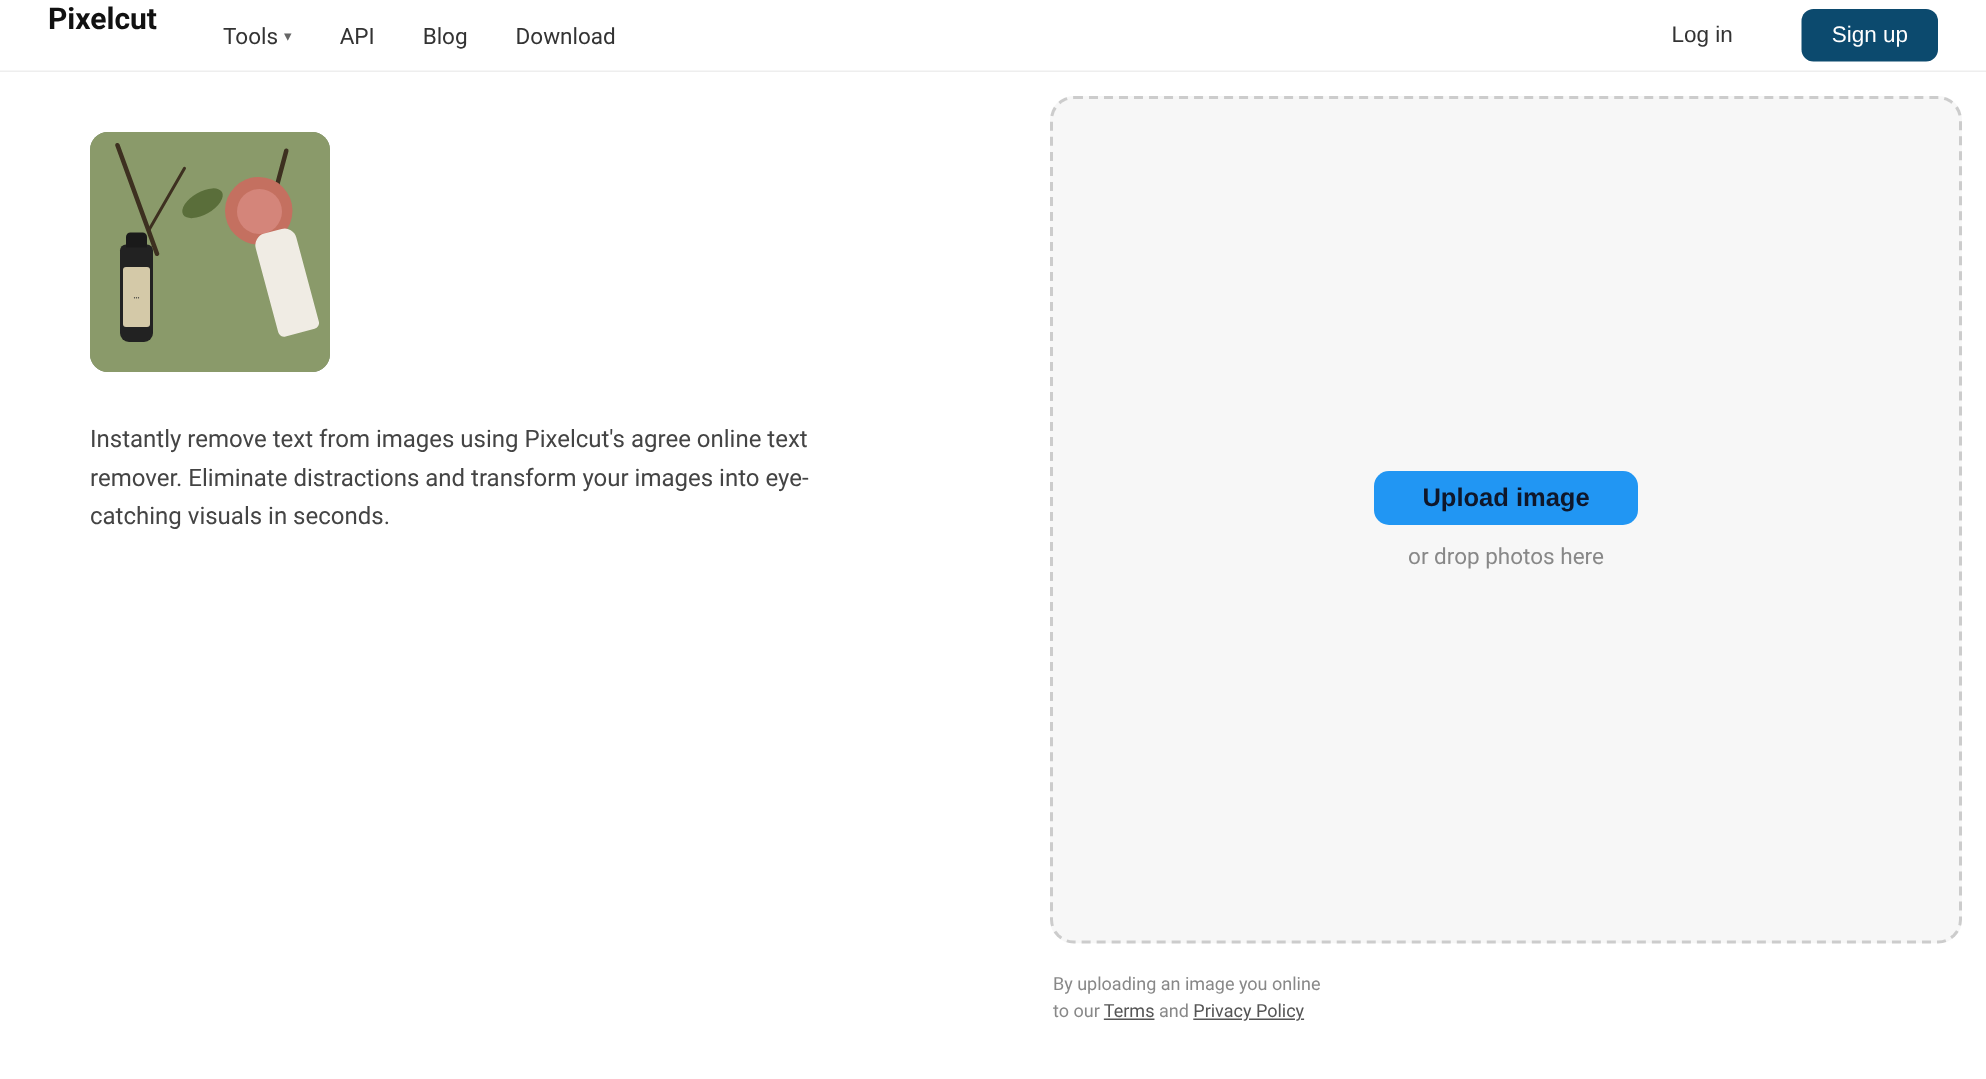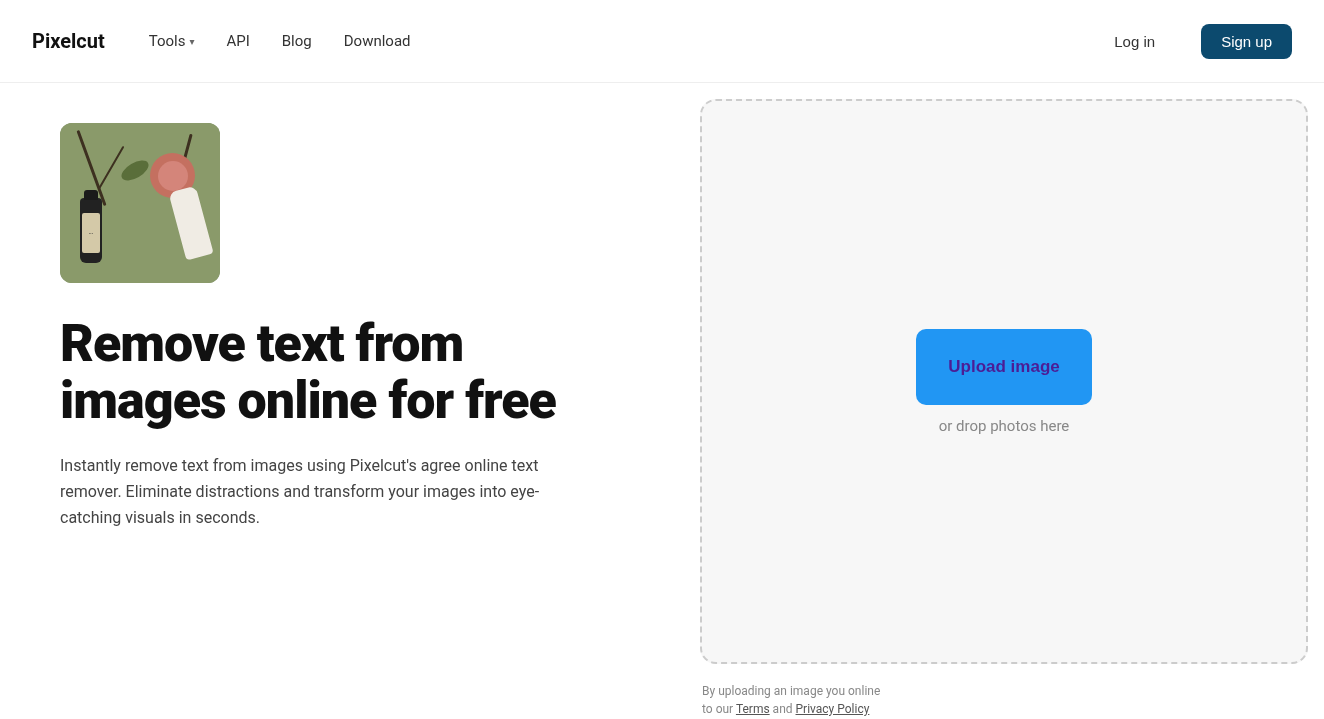--- a/index.html
+++ b/index.html
@@ -13,23 +13,22 @@
       background: #ffffff;
       color: #111111;
       width: 1324px;
       min-height: 719px;
       overflow-x: hidden;
     }
 
     
     .navbar {
       display: flex;
-      align-items: center;
       padding: 0 32px;
-      height: 83px;
+      height: 48px;
       border-bottom: 1px solid #eeeeee;
       position: relative;
       z-index: 10;
     }
 
     .nav-logo {
       font-size: 20px;
       font-weight: 700;
       color: #111111;
       margin-right: 32px;
@@ -267,24 +266,24 @@
       display: flex;
       flex-direction: column;
       align-items: center;
       justify-content: center;
       cursor: pointer;
       position: relative;
       min-height: 560px;
     }
 
     .btn-upload {
-      padding: 28px 32px;
+      padding: 8px 32px;
       font-size: 17px;
       font-weight: 600;
-      color: #4c1d95;
+      color: #0f172a;
       background: #2196f3;
       border: none;
       border-radius: 10px;
       cursor: pointer;
       margin-bottom: 12px;
     }
 
     .drop-hint {
       font-size: 15px;
       color: #888888;
@@ -395,24 +394,20 @@
           <div class="compact-inner"></div>
         </div>
         <div class="bottle">
           <div class="bottle-cap"></div>
           <div class="bottle-label">•••</div>
         </div>
         <div class="tube"></div>
       </div>
     </div>
 
-    <h1 class="headline">
-      <span>Remove text from</span><br>
-      <span>images online for free</span>
-    </h1>
     <p class="description">Instantly remove text from images using Pixelcut's agree online text remover. Eliminate distractions and transform your images into eye-catching visuals in seconds.</p>
   </div>
 
   <div class="right-panel">
     <div class="upload-area">
       <button class="btn-upload">Upload image</button>
       <span class="drop-hint">or drop photos here</span>
     </div>
 
     <div class="upload-footer">

